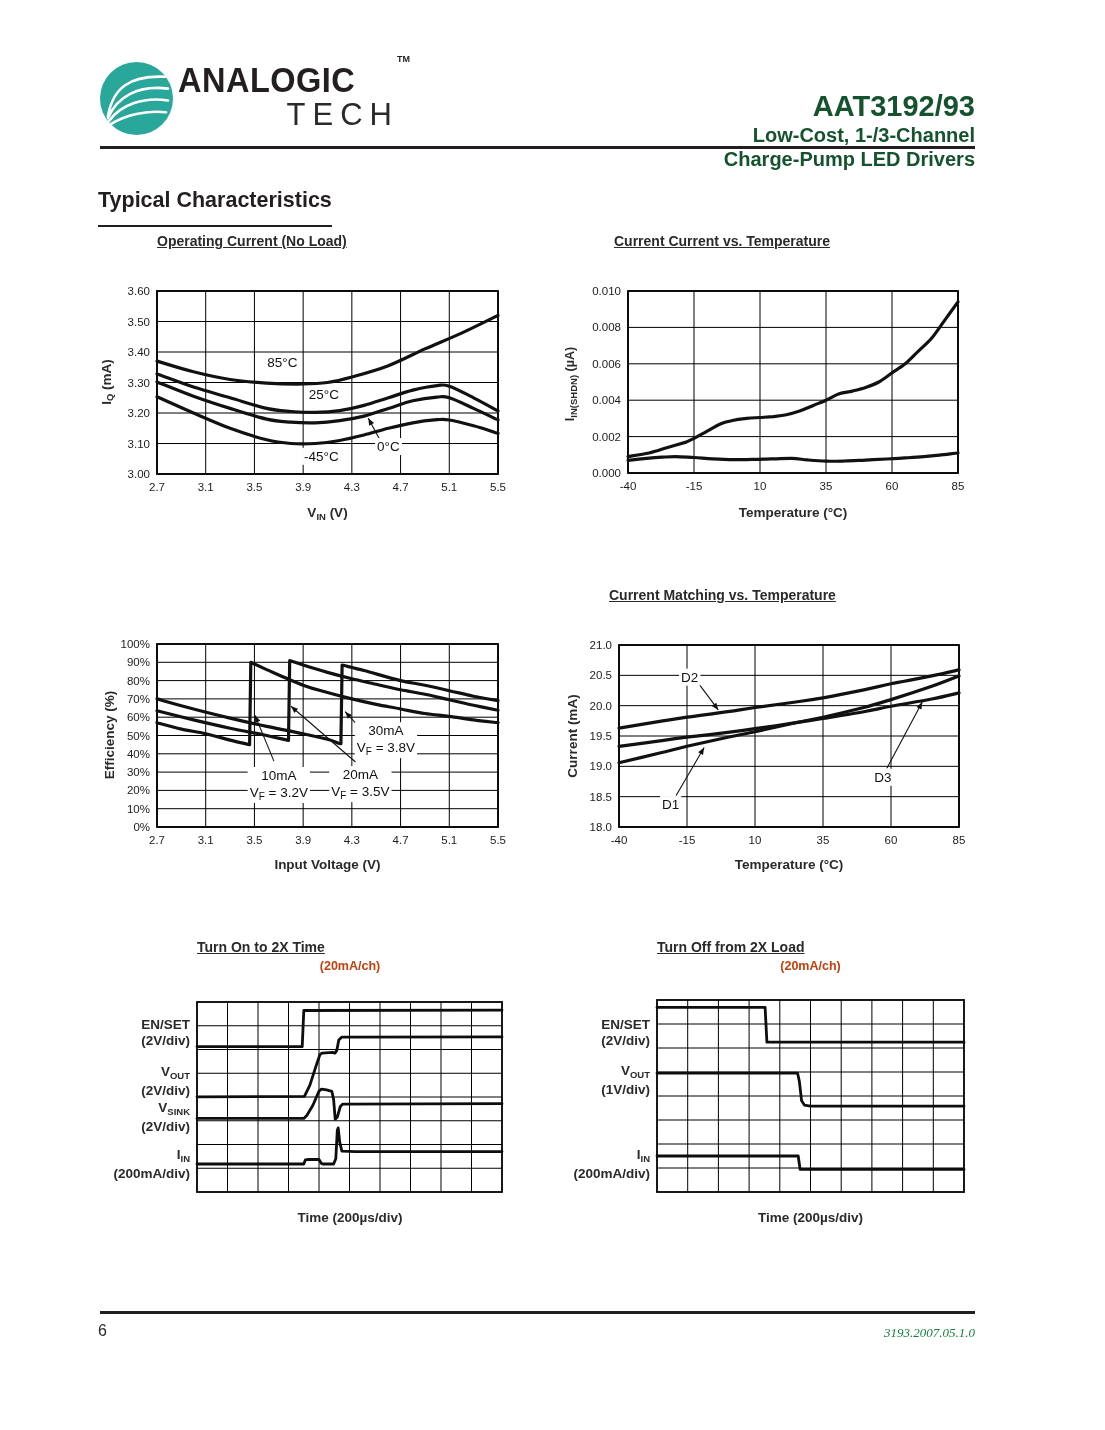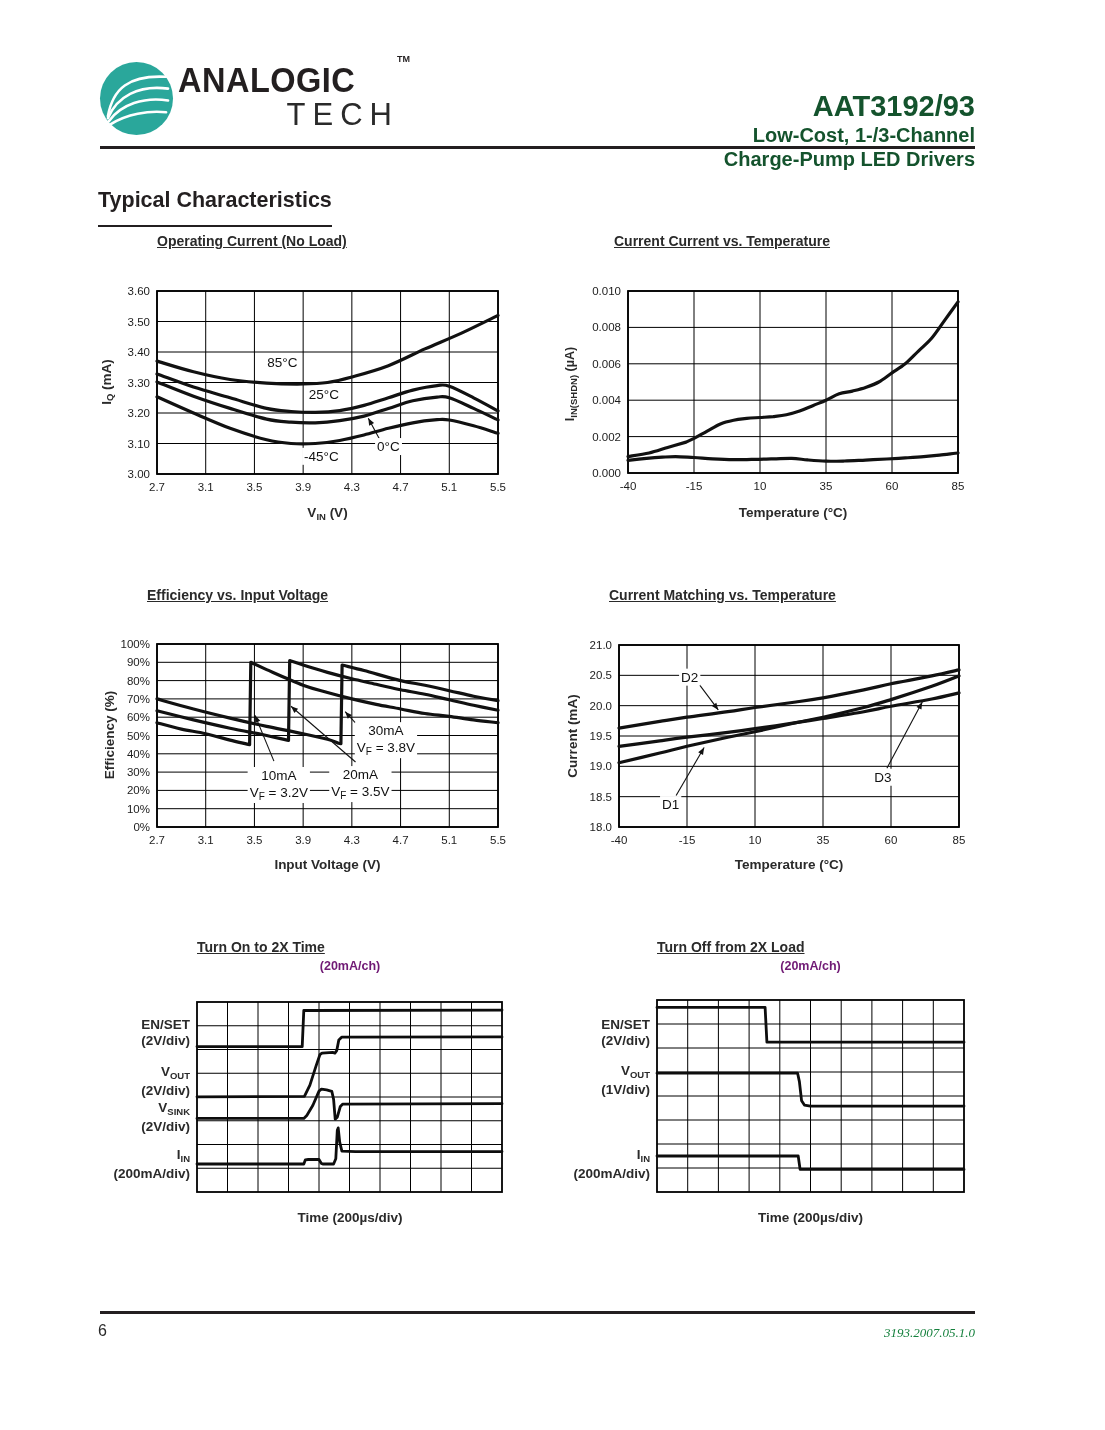--- a/index.html
+++ b/index.html
@@ -14,21 +14,21 @@
   #brand-tech{left:178px;top:97px;width:221px;text-align:right;font-size:31px;font-weight:400;
               letter-spacing:7px;margin-right:-7px;color:#2a2a2a;white-space:nowrap;}
   #title-block{right:130px;top:47px;text-align:right;color:#14532d;margin-top:43px;}
   #part-number{font-size:29px;font-weight:bold;line-height:33px;}
   .subtitle-line{font-size:20px;font-weight:bold;line-height:24px;}
   .rule{left:100px;width:875px;background:#231f20;}
   #section-title{left:98px;top:188px;font-size:21.5px;font-weight:bold;color:#231f20;
                  border-bottom:2.5px solid #231f20;padding-bottom:12px;}
   
   .chart-title{font-size:14px;font-weight:bold;color:#2a2a2a;text-align:left;line-height:22px;text-decoration:underline;}
-  .chart-subtitle{font-size:12.5px;font-weight:bold;color:#701a75;text-align:center;line-height:16px;}
+  .chart-subtitle{font-size:12.5px;font-weight:bold;color:#c2410c;text-align:center;line-height:16px;}
   .axis-label{font-size:13.5px;font-weight:bold;color:#2a2a2a;text-align:center;white-space:nowrap;}
   .ylab{transform:translate(-50%,-50%) rotate(-90deg);}
   sub{font-size:9.5px;vertical-align:-2.5px;letter-spacing:0;}
   svg{display:block;}
   svg text{font-family:"Liberation Sans","DejaVu Sans",sans-serif;}
   
   .trace-label{position:absolute;width:162px;text-align:right;font-size:13.5px;font-weight:bold;
                color:#2a2a2a;line-height:15.5px;white-space:nowrap;}
   .c5-lbl{left:28px;} .c6-lbl{left:488px;}
   
@@ -168,23 +168,20 @@
           <text x="39" y="157.6" text-anchor="end">0.002</text>
           <text x="39" y="194" text-anchor="end">0.000</text>
         </g>
         <path d="M 46.0 173.6 C 49.5 173.0 60.5 171.5 67.1 170.0 C 73.7 168.5 79.4 166.3 85.6 164.5 C 91.8 162.7 101.0 160.0 104.1 159.1 L 112.0 155.4 C 114.2 154.2 120.8 150.6 125.2 148.1 C 129.6 145.7 134.0 142.7 138.4 140.9 C 142.8 139.0 147.2 138.1 151.6 137.2 C 156.0 136.3 160.4 135.9 164.8 135.4 C 169.2 134.9 173.6 134.8 178.0 134.5 C 182.4 134.2 186.8 134.0 191.2 133.6 C 195.6 133.1 200.0 132.7 204.4 131.8 C 208.8 130.8 213.2 129.6 217.6 128.1 C 222.0 126.6 226.4 124.5 230.8 122.7 C 235.2 120.8 239.6 119.2 244.0 117.2 C 248.4 115.2 252.8 112.3 257.2 110.8 C 261.6 109.3 266.0 109.2 270.4 108.1 C 274.8 107.0 279.2 106.0 283.6 104.5 C 288.0 102.9 292.4 101.4 296.8 99.0 C 301.2 96.6 305.6 92.9 310.0 89.9 C 314.4 86.9 318.8 84.4 323.2 80.8 C 327.6 77.2 332.0 72.3 336.4 68.1 C 340.8 63.8 345.2 60.5 349.6 55.3 C 354.0 50.2 358.4 43.2 362.8 37.1 C 367.2 31.1 373.8 22.0 376.0 18.9" fill="none" stroke="#111111" stroke-width="3.2" stroke-linejoin="round" stroke-linecap="round"></path>
         <path d="M 46.0 177.3 C 49.1 177.0 58.8 176.0 64.5 175.4 C 70.2 174.9 75.5 174.5 80.3 174.2 C 85.2 173.9 88.2 173.6 93.5 173.6 C 98.8 173.7 105.8 174.2 112.0 174.5 C 118.2 174.9 123.9 175.4 130.5 175.8 C 137.1 176.2 144.6 176.6 151.6 176.7 C 158.6 176.8 166.1 176.5 172.7 176.3 C 179.3 176.2 185.0 176.0 191.2 175.8 C 197.4 175.7 204.0 175.3 209.7 175.4 C 215.4 175.6 219.8 176.4 225.5 176.9 C 231.2 177.4 237.8 178.0 244.0 178.2 C 250.2 178.4 255.9 178.2 262.5 178.0 C 269.1 177.8 276.6 177.4 283.6 177.1 C 290.6 176.7 298.1 176.4 304.7 176.0 C 311.3 175.6 317.0 175.3 323.2 174.9 C 329.4 174.5 336.0 174.1 341.7 173.6 C 347.4 173.2 351.8 172.8 357.5 172.2 C 363.2 171.6 372.9 170.3 376.0 170.0" fill="none" stroke="#111111" stroke-width="3.2" stroke-linejoin="round" stroke-linecap="round"></path>
       </svg>
     <div class="abs axis-label" style="left:628px;top:505px;width:330px;"><span>Temperature (°C)</span></div>
   </figure>
 
   <figure>
-    <div class="abs chart-title" style="left:147px;top:584px;width:341px;">
-      <div>Efficiency vs. Input Voltage</div>
-    </div>
     <span class="abs axis-label ylab" style="left:109px;top:735px;"><span>Efficiency (%)</span></span>
     <svg class="abs" style="left:111px;top:636px;" width="397" height="217">
         <g stroke="#000" stroke-width="1">
           <line x1="46" y1="8" x2="46" y2="191"></line>
           <line x1="94.7142857142857" y1="8" x2="94.7142857142857" y2="191"></line>
           <line x1="143.4285714285714" y1="8" x2="143.4285714285714" y2="191"></line>
           <line x1="192.1428571428571" y1="8" x2="192.1428571428571" y2="191"></line>
           <line x1="240.8571428571428" y1="8" x2="240.8571428571428" y2="191"></line>
           <line x1="289.57142857142856" y1="8" x2="289.57142857142856" y2="191"></line>
           <line x1="338.2857142857142" y1="8" x2="338.2857142857142" y2="191"></line>

